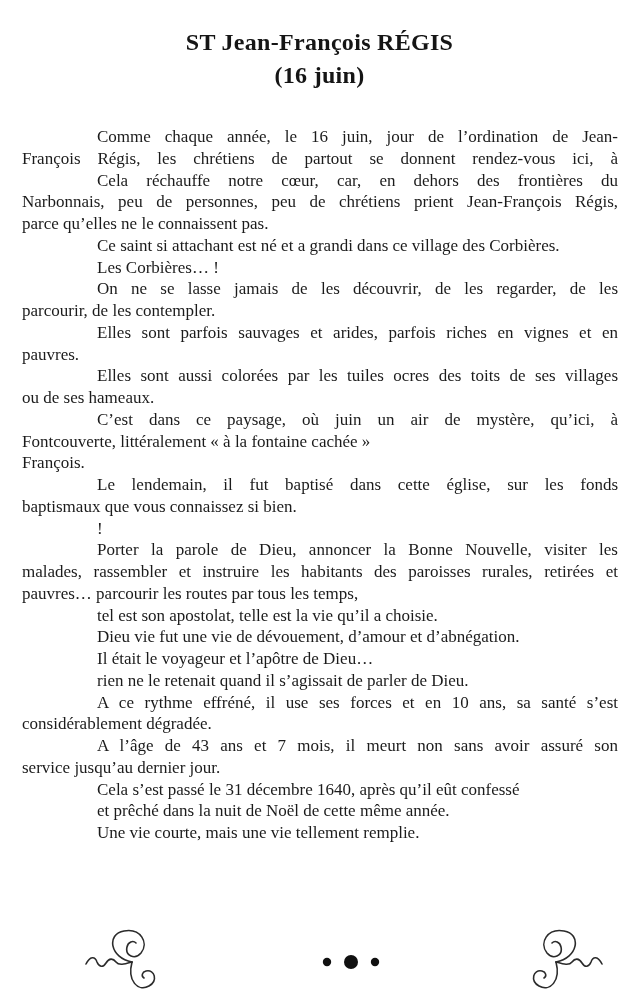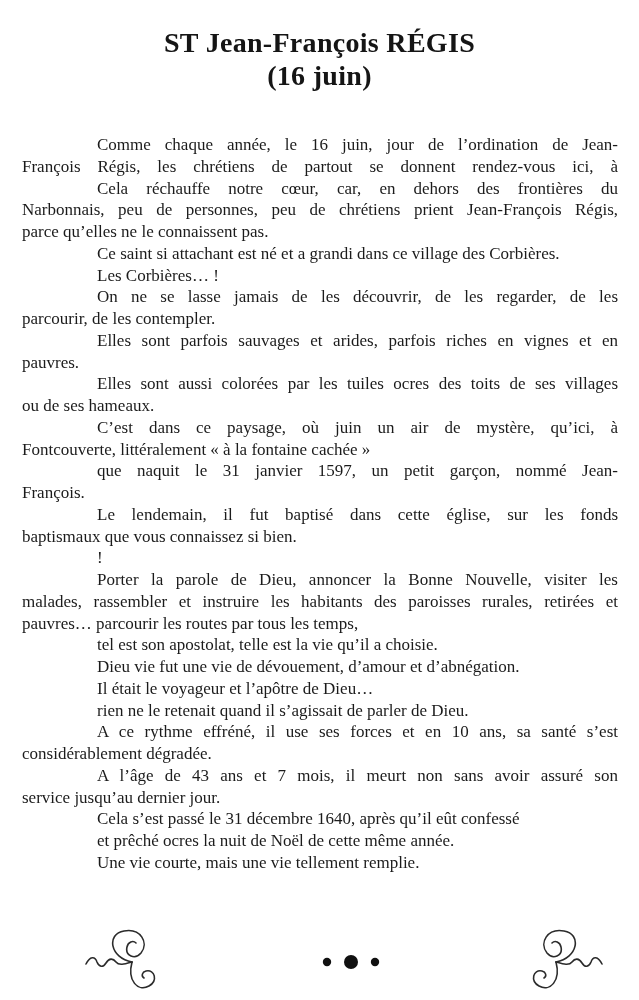--- a/index.html
+++ b/index.html
@@ -9,30 +9,30 @@
     height: 1000px;
     background: #ffffff;
     overflow: hidden;
     font-family: "Liberation Serif", "DejaVu Serif", serif;
     color: #1b1b1b;
   }
   .title {
     margin: 26px 0 0 0;
     text-align: center;
     font-weight: bold;
-    font-size: 28px;
+    font-size: 24px;
     line-height: 33px;
     letter-spacing: 0.3px;
     color: #151515;
   }
   .body-text {
     position: absolute;
     left: 22px;
     right: 21px;
-    top: 134px;
+    top: 126px;
     font-size: 17px;
     line-height: 21.75px;
   }
   .line { min-height: 21.75px; text-align: left; }
   .line.indent { text-indent: 75px; }
   .line.fill { text-align: justify; text-align-last: justify; }
   .flourish {
     position: absolute;
     top: 928px;
     left: 0;
@@ -59,38 +59,37 @@
       <div class="line indent">Ce saint si attachant est né et a grandi dans ce village des Corbières.</div>
       <div class="line indent">Les Corbières… !</div>
       <div class="line indent fill">On ne se lasse jamais de les découvrir, de les regarder, de les</div>
       <div class="line">parcourir, de les contempler.</div>
       <div class="line indent fill">Elles sont parfois sauvages et arides, parfois riches en vignes et en</div>
       <div class="line">pauvres.</div>
       <div class="line indent fill">Elles sont aussi colorées par les tuiles ocres des toits de ses villages</div>
       <div class="line">ou de ses hameaux.</div>
       <div class="line indent fill">C’est dans ce paysage, où juin un air de mystère, qu’ici, à</div>
       <div class="line">Fontcouverte, littéralement « à la fontaine cachée »</div>
-      <div class="line indent fill">que naquit le 31 janvier 1597, un petit garçon, nommé Jean-</div>
       <div class="line">François.</div>
       <div class="line indent fill">Le lendemain, il fut baptisé dans cette église, sur les fonds</div>
       <div class="line">baptismaux que vous connaissez si bien.</div>
       <div class="line indent">!</div>
       <div class="line indent fill">Porter la parole de Dieu, annoncer la Bonne Nouvelle, visiter les</div>
       <div class="line fill">malades, rassembler et instruire les habitants des paroisses rurales, retirées et</div>
       <div class="line">pauvres… parcourir les routes par tous les temps,</div>
       <div class="line indent">tel est son apostolat, telle est la vie qu’il a choisie.</div>
       <div class="line indent">Dieu vie fut une vie de dévouement, d’amour et d’abnégation.</div>
       <div class="line indent">Il était le voyageur et l’apôtre de Dieu…</div>
       <div class="line indent">rien ne le retenait quand il s’agissait de parler de Dieu.</div>
       <div class="line indent fill">A ce rythme effréné, il use ses forces et en 10 ans, sa santé s’est</div>
       <div class="line">considérablement dégradée.</div>
       <div class="line indent fill">A l’âge de 43 ans et 7 mois, il meurt non sans avoir assuré son</div>
       <div class="line">service jusqu’au dernier jour.</div>
       <div class="line indent">Cela s’est passé le 31 décembre 1640, après qu’il eût confessé</div>
-      <div class="line indent">et prêché ocres la nuit de Noël de cette même année.</div>
+      <div class="line indent">et prêché dans la nuit de Noël de cette même année.</div>
       <div class="line indent">Une vie courte, mais une vie tellement remplie.</div>
     </div>
 
   <div class="flourish">
     <svg width="639" height="70" viewBox="0 0 639 70">
       <defs>
         <linearGradient id="fadeL" x1="0" y1="0" x2="1" y2="0">
           <stop offset="0" stop-color="#2f2f2f"></stop>
           <stop offset="0.7" stop-color="#909090"></stop>
           <stop offset="1" stop-color="#cfcfcf"></stop>

